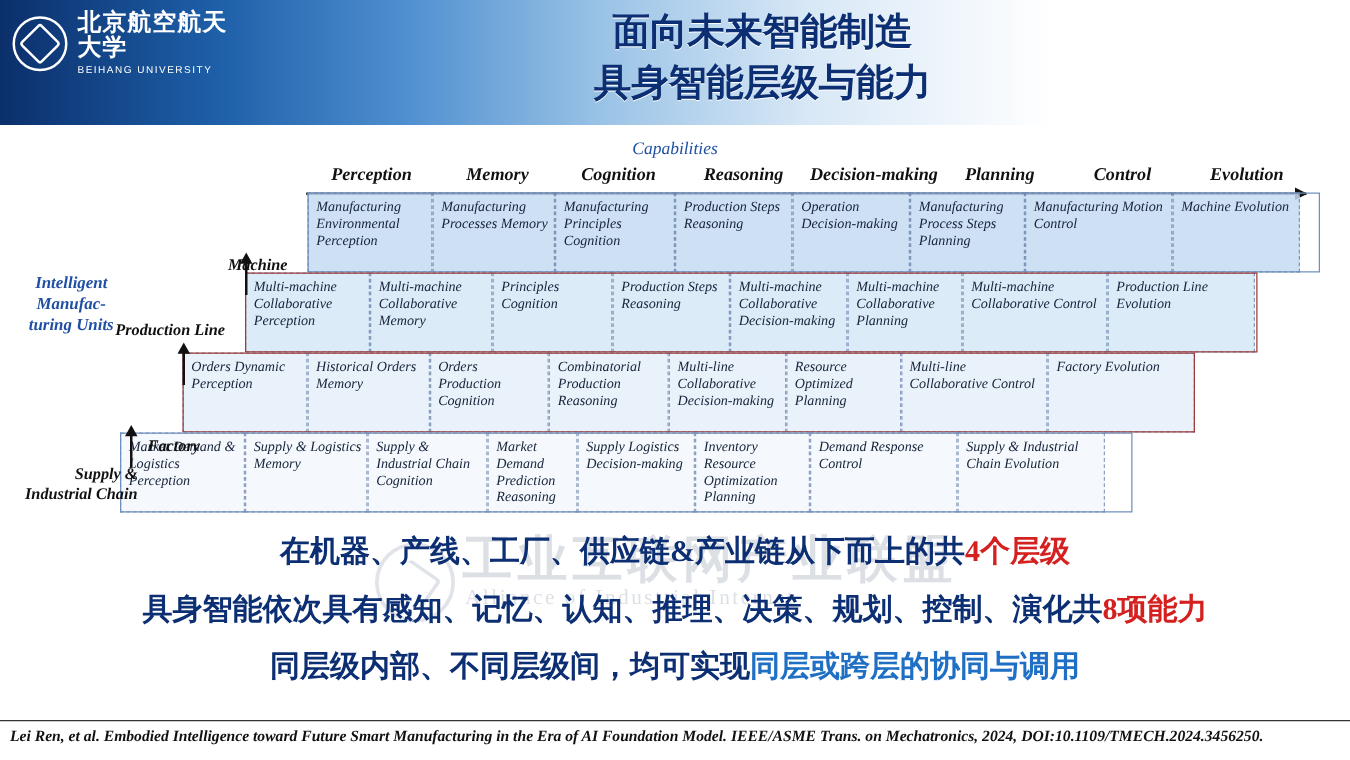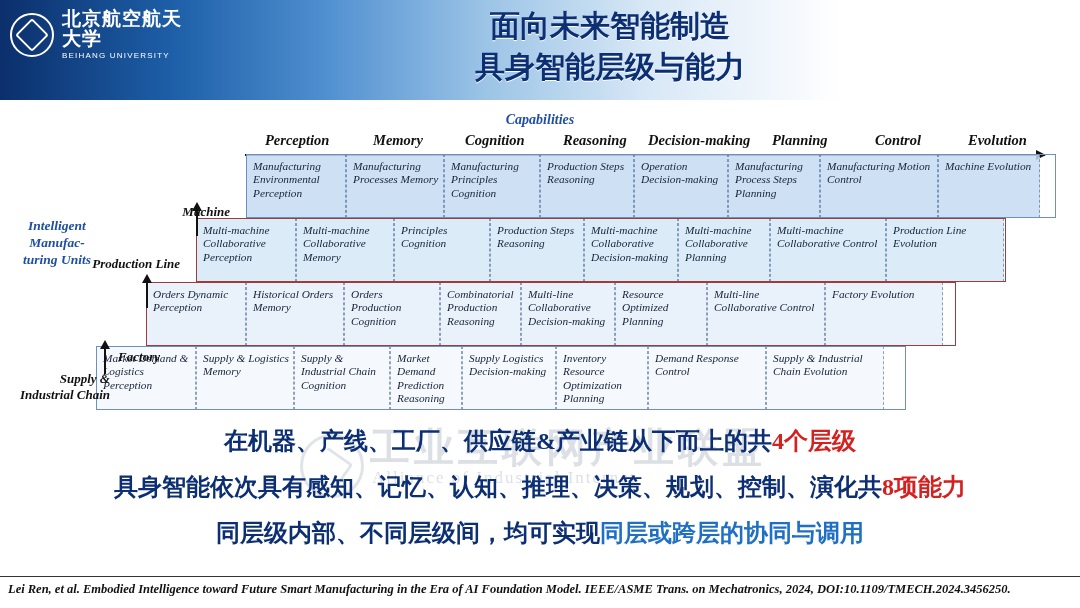--- a/index.html
+++ b/index.html
@@ -36,21 +36,21 @@
     color:#0c2f73;font-weight:bold;font-size:30px;line-height:1.35;
     font-family:"Liberation Serif",serif;
     text-shadow:0 1px 0 #ffffff;
   }
   
   .diagram{
     position:absolute;left:0;top:100px;width:1080px;height:330px;
   }
   .cap-title{
     position:absolute;left:0;top:12px;width:1080px;text-align:center;
-    font-style:italic;font-weight:bold;font-size:14px;color:#1f4fa3;
+    font-style:italic;font-weight:normal;font-size:14px;color:#1f4fa3;
     font-family:"Liberation Serif",serif;
   }
   .cap-head{
     position:absolute;top:32px;font-style:italic;font-weight:bold;font-size:14.5px;
     color:#111;white-space:nowrap;font-family:"Liberation Serif",serif;
   }
   .axis-arrow{
     position:absolute;left:245px;top:54px;width:800px;height:2px;background:#111;
   }
   .axis-arrow:after{
@@ -186,21 +186,21 @@
       <div class="cell" style="width:92px">Multi-machine Collaborative Planning</div>
       <div class="cell" style="width:116px">Multi-machine Collaborative Control</div>
       <div class="cell" style="width:118px">Production Line Evolution</div>
     </div>
     <div class="row-outline" style="left:196px;top:70px;width:810px;height:64px;border-color:#a03b3b;"></div>
 
     <div class="row r2" style="left:146px;top:134px;width:810px;">
       <div class="cell" style="width:100px">Orders Dynamic Perception</div>
       <div class="cell" style="width:98px">Historical Orders Memory</div>
       <div class="cell" style="width:96px">Orders Production Cognition</div>
-      <div class="cell" style="width:81px">Combinatorial Production Reasoning</div>
+      <div class="cell" style="width:96px">Combinatorial Production Reasoning</div>
       <div class="cell" style="width:94px">Multi-line Collaborative Decision-making</div>
       <div class="cell" style="width:92px">Resource Optimized Planning</div>
       <div class="cell" style="width:118px">Multi-line Collaborative Control</div>
       <div class="cell" style="width:118px">Factory Evolution</div>
     </div>
     <div class="row-outline" style="left:146px;top:134px;width:810px;height:64px;border-color:#a03b3b;"></div>
 
     <div class="row r3" style="left:96px;top:198px;width:810px;">
       <div class="cell" style="width:100px">Market Demand &amp; Logistics Perception</div>
       <div class="cell" style="width:98px">Supply &amp; Logistics Memory</div>

